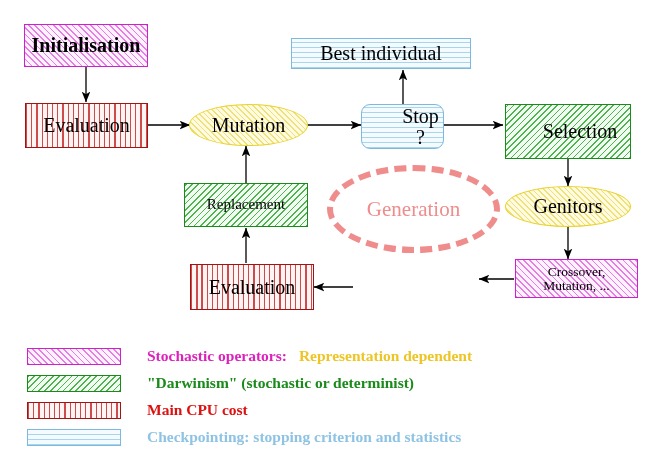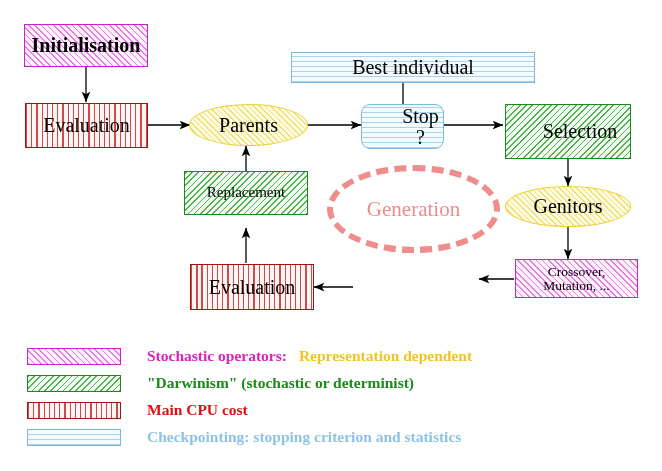--- a/index.html
+++ b/index.html
@@ -152,24 +152,24 @@
 
   <div class="node fill-magenta" style="left:24px; top:24px; width:124px; height:43px; font-size:20px;font-weight:bold;">
     <span class="lbl">Initialisation</span>
   </div>
 
   <div class="node fill-red" style="left:25px; top:103px; width:123px; height:45px; font-size:20px;">
     <span class="lbl">Evaluation</span>
   </div>
 
   <div class="node fill-yellow ellipse" style="left:189px; top:104px; width:119px; height:42px; font-size:20px;">
-    <span class="lbl">Parents</span>
-  </div>
-
-  <div class="node fill-blue" style="left:291px; top:52px; width:244px; height:31px; font-size:20px;">
+    <span class="lbl">Mutation</span>
+  </div>
+
+  <div class="node fill-blue" style="left:291px; top:38px; width:180px; height:31px; font-size:20px;">
     <span class="lbl">Best individual</span>
   </div>
 
   <div class="node fill-blue rounded" style="left:361px; top:104px; width:83px; height:45px; font-size:20px;padding-left:36px;">
     <span class="lbl">Stop ?</span>
   </div>
 
   <div class="node fill-green" style="left:505px; top:104px; width:126px; height:55px; font-size:20px;padding-left:24px;">
     <span class="lbl">Selection</span>
   </div>
@@ -181,21 +181,21 @@
   <div class="node fill-magenta" style="left:515px; top:259px; width:123px; height:39px; font-size:13.5px;">
     <span class="lbl">Crossover,
 Mutation, ...</span>
   </div>
 
 
   <div class="node fill-red" style="left:190px; top:264px; width:124px; height:46px; font-size:20px;">
     <span class="lbl">Evaluation</span>
   </div>
 
-  <div class="node fill-green" style="left:184px; top:171px; width:124px; height:44px; font-size:15px;">
+  <div class="node fill-green" style="left:184px; top:183px; width:124px; height:44px; font-size:15px;">
     <span class="lbl">Replacement</span>
   </div>
 
   <div class="generation" style="left:327px; top:165px; width:173px; height:88px; font-size:21px;">
     <span class="lbl">Generation</span>
   </div>
 
   <div class="legend">
 
     <div class="legend-row" style="top:347px;">

